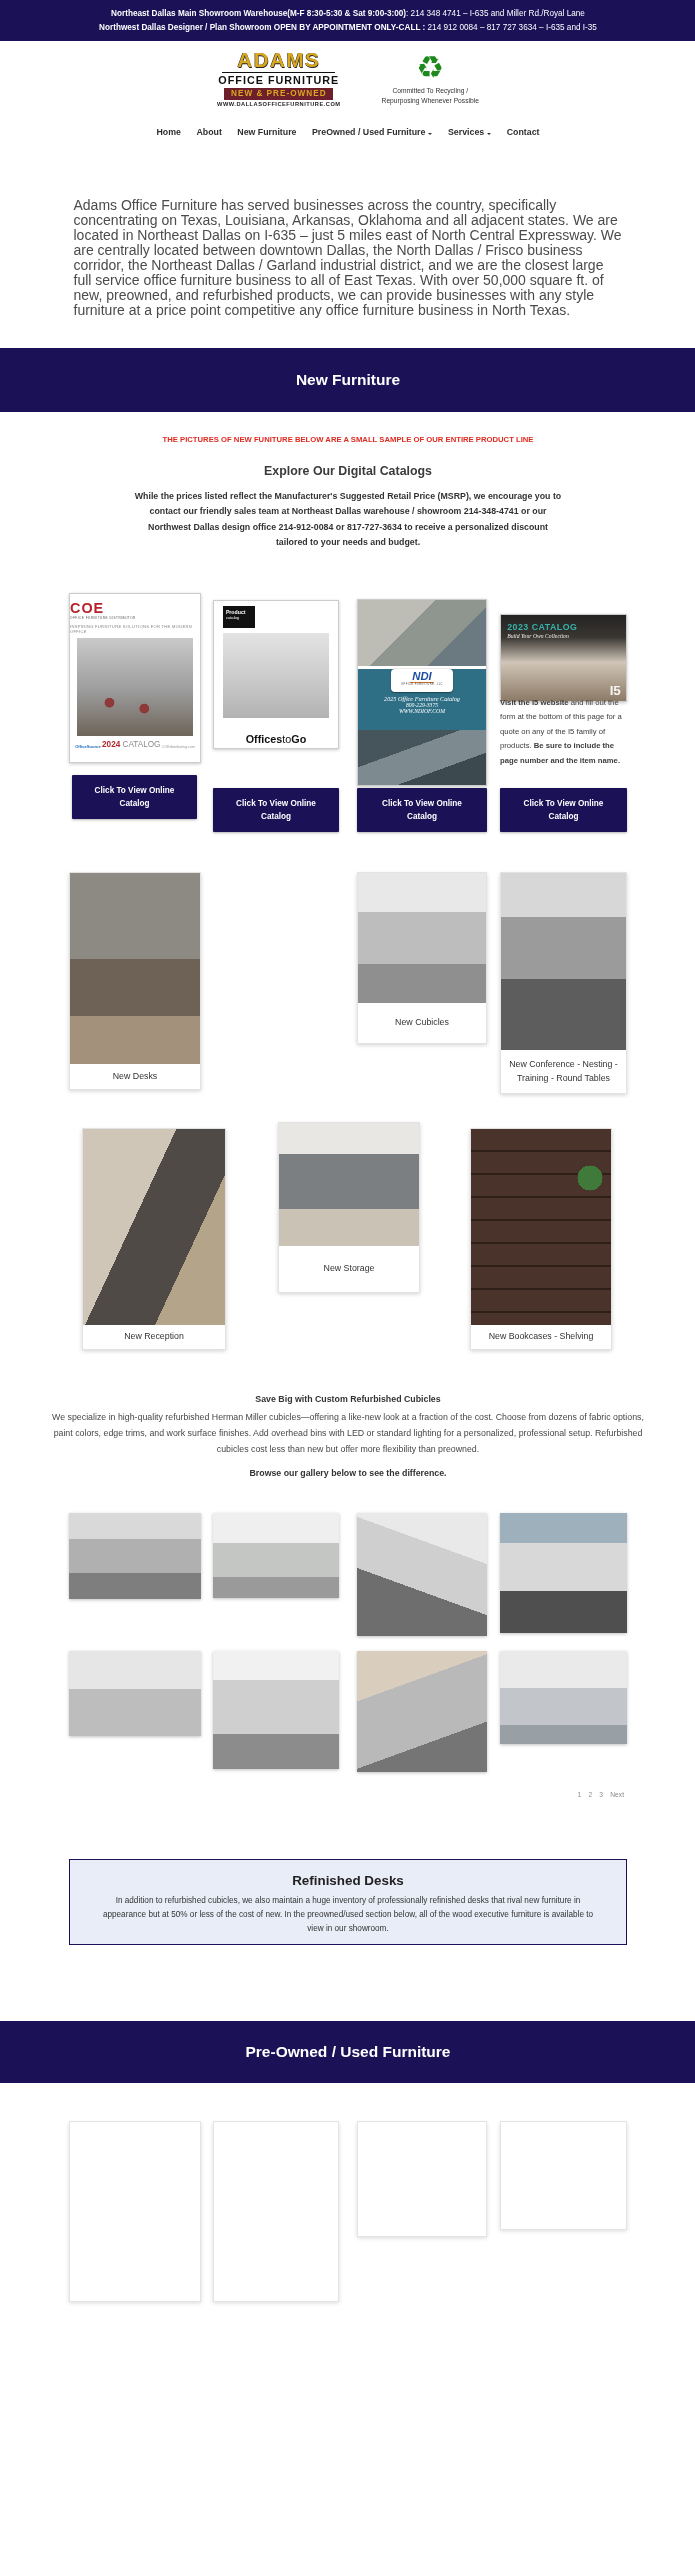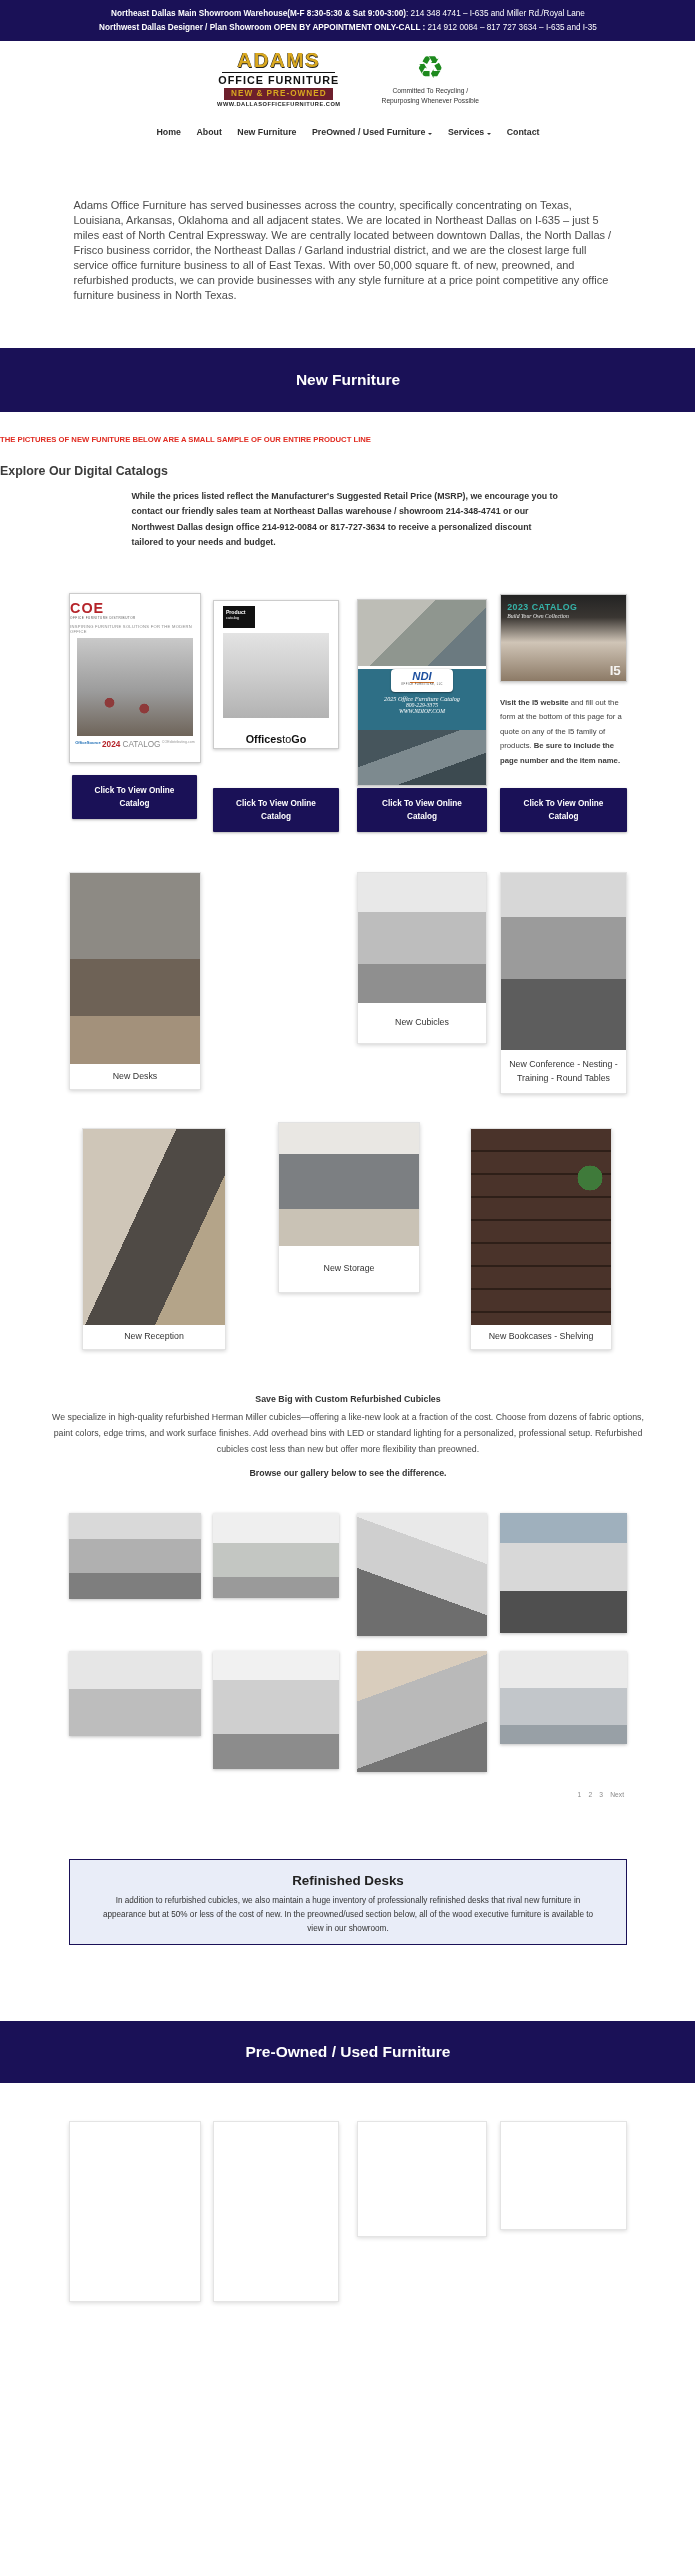--- a/index.html
+++ b/index.html
@@ -36,45 +36,45 @@
       linear-gradient(115deg, rgba(0,0,0,0) 32%, #474747 32% 58%, rgba(0,0,0,0) 58%),
       repeating-linear-gradient(55deg, rgba(110,110,110,.30) 0 1px, rgba(0,0,0,0) 1px 4.6px),
       linear-gradient(180deg,#d2d2d2,#b9b9b9 50%,#98897b 85%,#77685a);
   }
   .hero-band { height:70px; background:#0d0d0d; text-align:center; padding-top:11.3px; }
   .hero-title { color:#fff; font-size:13.4px; font-weight:bold; }
   .hero-btn { display:inline-block; margin-top:10.3px; background:#e23c30; color:#fff; font-size:8.2px; font-weight:bold; padding:5.2px 13.4px; border-radius:1.5px; cursor:pointer; }
 
   
   .intro { height:204px; padding-top:54px; }
-  .intro p { width:549px; margin:0 auto; font-size:11px; line-height:15px; color:#4b4b4b; }
+  .intro p { width:549px; margin:0 auto; font-size:14px; line-height:15px; color:#4b4b4b; }
 
   
   .band { background:#1a1157; color:#fff; display:flex; align-items:center; justify-content:center; }
   .band h2 { font-size:15.5px; font-weight:bold; }
 
   
-  .nf-text { height:178px; }
+  .nf-text { height:178px; text-align:center; }
   .red-note { padding-top:23px; color:#e02a20; font-size:7.7px; font-weight:bold; }
   .explore { margin-top:19.6px; font-size:12.4px; font-weight:bold; color:#3b3b3b; }
   .nf-para { width:433px; margin:11.3px auto 0; font-size:8.8px; font-weight:bold; color:#333; line-height:15.5px; }
 
   
   .catalogs { height:252px; position:relative; }
   .cover { position:absolute; background:#fff; border:0.5px solid #ccc; box-shadow:0 1px 3.1px rgba(0,0,0,.22); overflow:hidden; cursor:pointer; }
   .cat-btn { position:absolute; background:#1a1157; color:#fff; font-size:8.2px; font-weight:bold; text-align:center; display:flex; align-items:center; justify-content:center; padding:4.1px 9.3px; line-height:13.4px; border-radius:1px; box-shadow:0 1px 2.6px rgba(0,0,0,.3); cursor:pointer; }
   .coe-top { text-align:left; padding-top:6.2px; }
   .coe-brand { color:#b5242a; font-size:14.4px; font-weight:bold; letter-spacing:1px; }
   .coe-sub { font-size:3.1px; color:#555; letter-spacing:0.5px; }
   .coe-tag { font-size:4.1px; color:#888; margin-top:4.1px; letter-spacing:0.3px; }
   .coe-photo { margin:4.1px auto 0; width:116px; height:98px;
     background-image: radial-gradient(circle 4.6px at 28% 66%, #8e3a3a 0 4.6px, rgba(0,0,0,0) 5.2px),
       radial-gradient(circle 4.6px at 58% 72%, #8e3a3a 0 4.6px, rgba(0,0,0,0) 5.2px),
       linear-gradient(180deg,#c9c9c9 0%,#9b9b9b 55%,#6e6459 100%); }
-  .coe-bottom { display:flex; justify-content:space-between; align-items:flex-start; padding:4.1px 5.2px 0; }
+  .coe-bottom { display:flex; justify-content:space-between; align-items:flex-end; padding:4.1px 5.2px 0; }
   .coe-os { color:#1d6db5; font-size:4.1px; font-weight:bold; }
   .coe-year { font-size:8.2px; } .coe-year b { color:#b5242a; } .coe-year span { color:#8a8a8a; }
   .coe-right { font-size:3.6px; color:#999; }
   .otg-corner { position:absolute; top:5.2px; left:9.3px; background:#111; color:#fff; width:32px; height:21.6px; font-size:5.2px; font-weight:bold; padding:3.1px 2.6px; line-height:5.7px; }
   .otg-photo { margin:32px auto 0; width:106px; height:85px; background:linear-gradient(180deg,#e3e3e3 0%,#cfcfcf 45%,#b2b2b2 100%); }
   .otg-brand { text-align:center; margin-top:14.4px; font-size:10.8px; color:#111; }
   .otg-brand .lt { font-weight:normal; }
   .ndi-b1 { height:66px; background:linear-gradient(135deg,#bdbdb6 0 40%,#8f968f 40% 70%,#6b7a80 70%); }
   .ndi-mid { height:61px; background:#2e6f86; position:relative; text-align:center; color:#fff; }
   .ndi-logo { margin:3.1px auto 0; width:62px; height:23px; background:#fff; border-radius:4.1px; box-shadow:0 0.5px 1.5px rgba(0,0,0,.4); padding-top:2.1px; }
@@ -215,21 +215,21 @@
           <div class="ndi-brand">NDI</div>
           <div class="ndi-sub">OFFICE FURNITURE, LLC</div>
         </div>
         <div class="ndi-line1">2025 Office Furniture Catalog</div>
         <div class="ndi-line2">800-229-3375</div>
         <div class="ndi-line3">WWW.NDIOF.COM</div>
       </div>
       <div class="ndi-b2"></div>
     </div>
 
-    <div class="cover i5-cover" style="left:500px; top:4px; width:127px; height:88px;">
+    <div class="cover i5-cover" style="left:500px; top:24px; width:127px; height:88px;">
       <div class="i5-title">2023 CATALOG</div>
       <div class="i5-script">Build Your Own Collection</div>
       <div class="i5-logo">I5</div>
     </div>
     <p class="i5-note" style="left:500px; top:106px; width:129px;">
       <strong>Visit the I5 website</strong><span> and fill out the form at the bottom of this page for a quote on any of the I5 family of products. </span><strong>Be sure to include the page number and the item name.</strong>
     </p>
 
     <div class="cat-btn" style="left:72px; top:185px; width:125px; height:44px;">Click To View Online Catalog</div>
     <div class="cat-btn" style="left:213px; top:198px; width:126px; height:44px;">Click To View Online Catalog</div>

